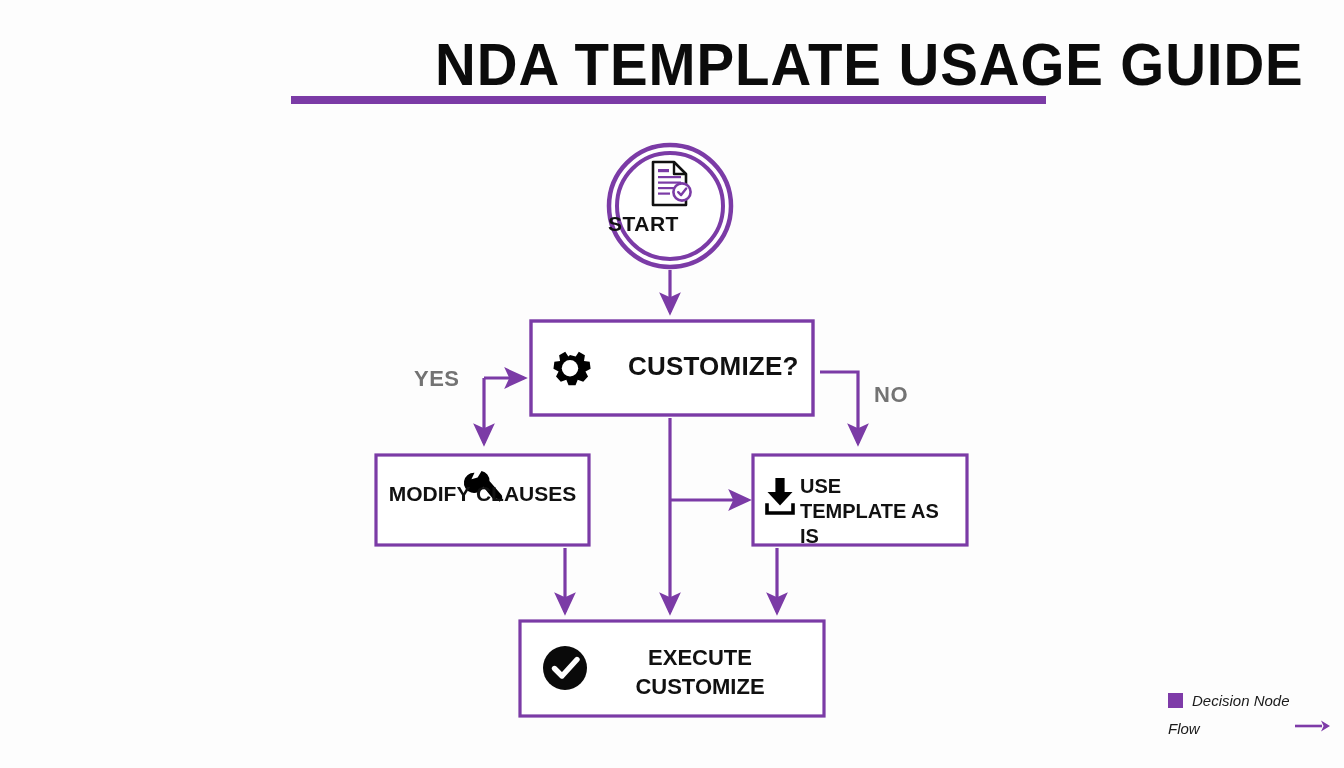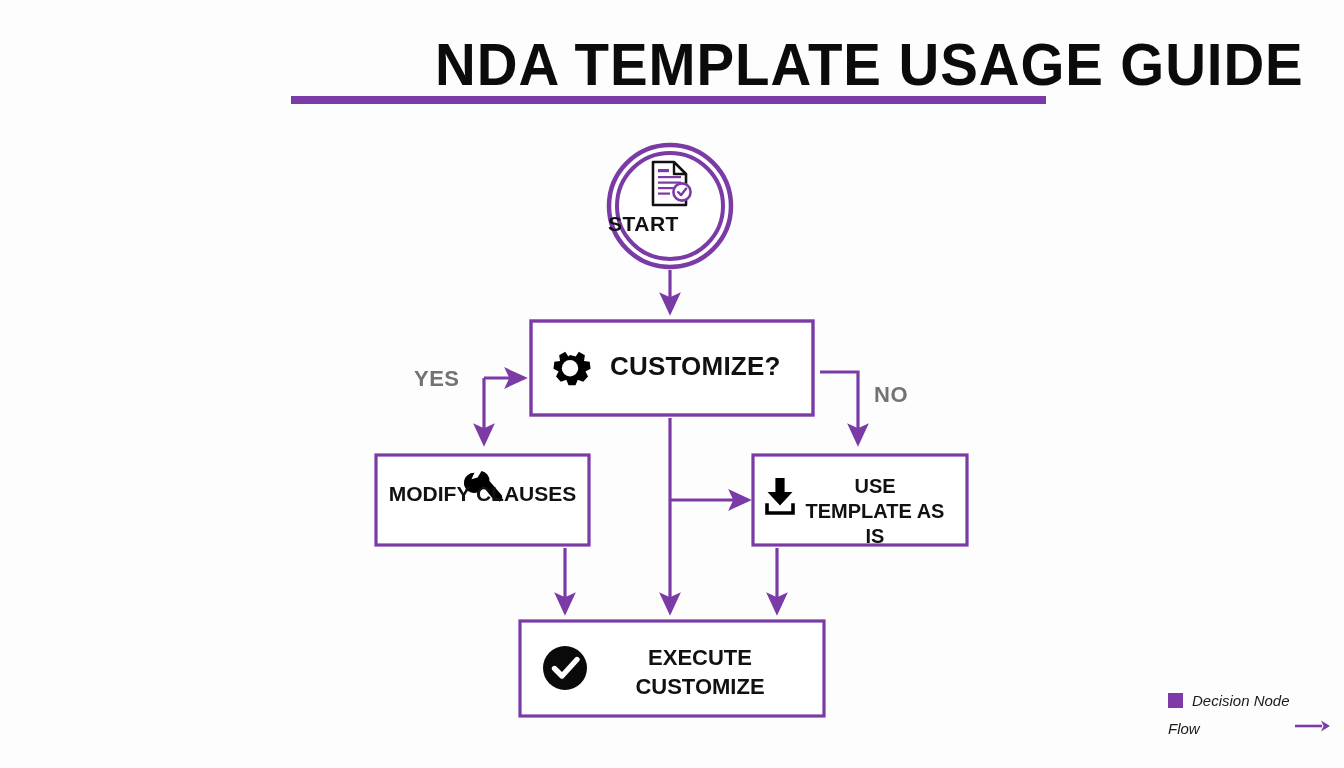--- a/index.html
+++ b/index.html
@@ -68,37 +68,36 @@
     line-height: 1.12;
   }
   #start-label {
     left: 608px;
     top: 212px;
     width: 124px;
     font-size: 21px;
     letter-spacing: 0.5px;
   }
   #customize-label {
-    left: 610px;
+    left: 628px;
     top: 352px;
     font-size: 26px;
     letter-spacing: 0.2px;
   }
   #modify-label {
     left: 376px;
     top: 482px;
     width: 213px;
     text-align: center;
     font-size: 21px;
   }
   #use-template-label {
     left: 800px;
     top: 474px;
     width: 150px;
-    text-align: center;
     font-size: 20px;
     line-height: 25px;
   }
   #execute-label {
     left: 600px;
     top: 643px;
     width: 200px;
     text-align: center;
     font-size: 22px;
     line-height: 29px;

